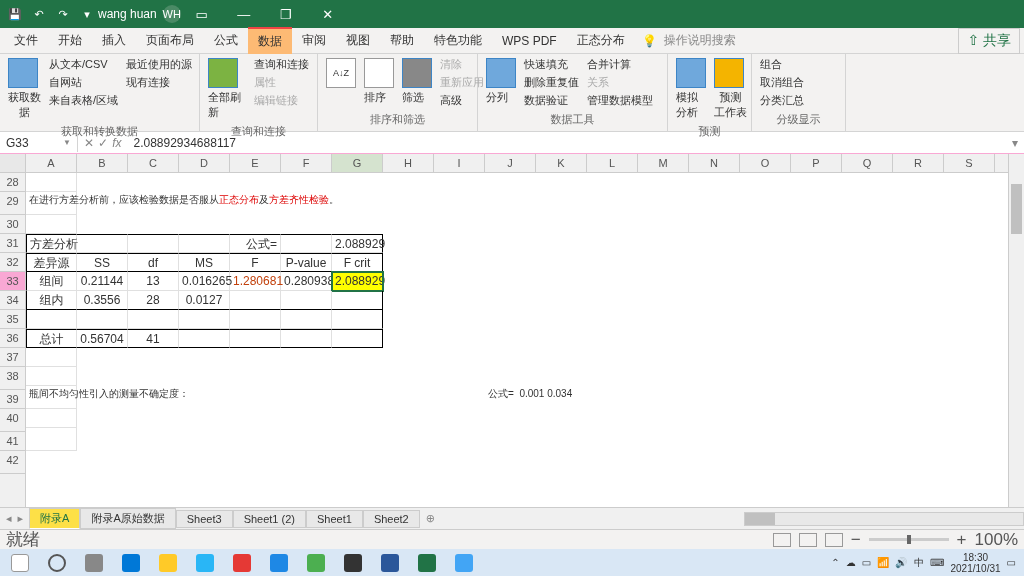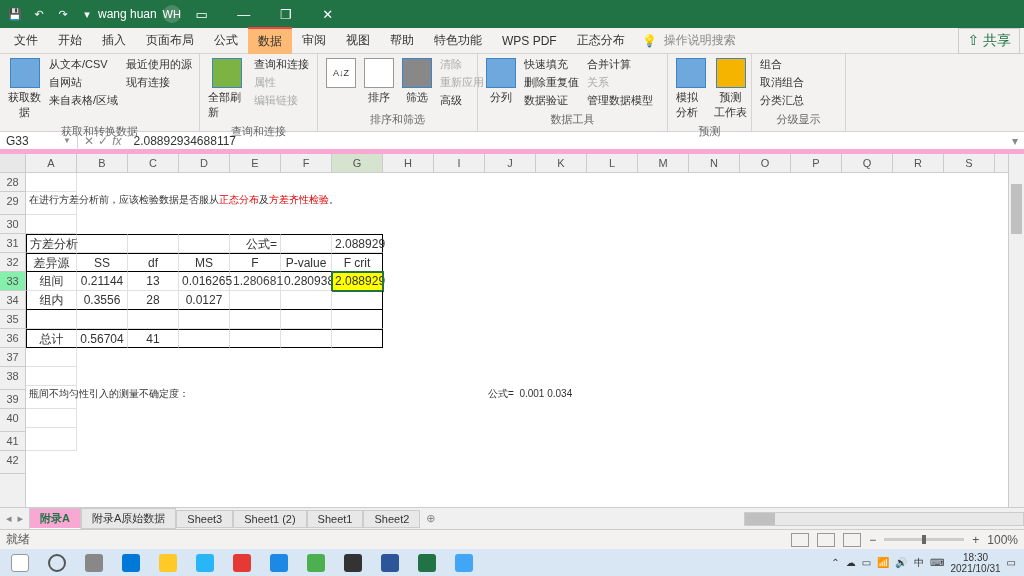--- a/index.html
+++ b/index.html
@@ -12,26 +12,26 @@
 .titlebar .user .av{width:18px;height:18px;border-radius:50%;background:#4a8a65;display:flex;align-items:center;justify-content:center;font-size:11px}
 .titlebar .winbtn{width:42px;height:28px;display:flex;align-items:center;justify-content:center;font-size:13px}
 .menubar{height:26px;background:#f3f2f1;display:flex;align-items:center;padding:0 4px;border-bottom:1px solid #d4d4d4}
 .menubar .tab{padding:4px 10px;font-size:12px;cursor:pointer}
 .menubar .tab.active{background:#fdba74;border-top:2px solid #ef4444}
 .menubar .share{margin-left:auto;padding:3px 8px;border:1px solid #ccc;font-size:14px;color:#217346}
 .ribbon{height:78px;background:#f3f2f1;display:flex;border-bottom:1px solid #d4d4d4;font-size:11px}
 .rgroup{border-right:1px solid #d4d4d4;padding:2px 6px;display:flex;flex-direction:column}
 .rgroup .body{flex:1;display:flex;gap:4px;align-items:flex-start}
 .rgroup .label{text-align:center;font-size:11px;color:#666;padding:2px 0}
-.rbtn{display:flex;flex-direction:column;align-items:center;gap:2px;padding:2px;cursor:pointer}
+.rbtn{display:flex;flex-direction:column;gap:2px;padding:2px;cursor:pointer}
 .rbtn .ic{width:20px;height:20px;background:#6fa8dc;border:1px solid #3d85c6}
 .rbtn.big .ic{width:30px;height:30px}
 .rlist{display:flex;flex-direction:column;gap:1px;font-size:11px}
 .rlist span{white-space:nowrap;cursor:pointer;padding:1px 2px}
-.formulabar{height:22px;display:flex;align-items:center;border-bottom:5px solid #f9a8d4;font-size:12px}
+.formulabar{height:22px;display:flex;align-items:center;border-bottom:1px solid #f9a8d4;font-size:12px}
 .namebox{width:78px;border-right:1px solid #d4d4d4;padding:2px 6px;display:flex;align-items:center}
 .namebox .dd{margin-left:auto;font-size:8px;color:#888}
 .fxbtns{display:flex;align-items:center;gap:4px;padding:0 6px;color:#888}
 .fxbtns span{cursor:pointer}
 .fxinput{flex:1;padding:2px 6px}
 .grid-area{display:flex;height:353px}
 .rowhdrs{width:26px;background:#f0f0f0;border-right:1px solid #ccc}
 .rowhdr{height:19px;border-bottom:1px solid #ccc;text-align:center;font-size:11px;line-height:19px;color:#555}
 .rowhdr.hi{height:23px}
 .colhdrs{height:19px;display:flex;background:#f0f0f0;border-bottom:1px solid #ccc}
@@ -43,34 +43,34 @@
 .row.hi{height:23px}
 .cell{width:51px;border-right:1px solid #e0e0e0;border-bottom:1px solid #e0e0e0;padding:1px 3px;font-size:12px;line-height:17px;white-space:nowrap;overflow:visible}
 .cell.c{text-align:center}
 .cell.r{text-align:right}
 .cell.bt{border-top:1px solid #000}
 .cell.bb{border-bottom:1px solid #000}
 .cell.bl{border-left:1px solid #000}
 .cell.br{border-right:1px solid #000}
 .cell.hl{background:#ffff00}
 .cell.sel{outline:2px solid #217346;outline-offset:-1px}
-.cell.red{color:#404040}
+.cell.red{color:#c2410c}
 .ovl{position:absolute;left:3px;top:1px;font-size:10px;white-space:nowrap;z-index:2}
 .ovl .red{color:#d00}
 .vscroll{width:16px;background:#f0f0f0;border-left:1px solid #ccc;position:relative}
 .vscroll .thumb{position:absolute;top:30px;left:2px;right:2px;height:50px;background:#c0c0c0}
 .sheettabs{height:22px;display:flex;align-items:center;border-top:1px solid #ccc;background:#f0f0f0;font-size:11px}
 .sheettabs .nav{display:flex;gap:2px;padding:0 4px;color:#888}
 .sheettabs .nav span{cursor:pointer;padding:0 2px}
 .sheettabs .tab{padding:2px 10px;border:1px solid #ccc;background:#e8e8e8;cursor:pointer}
-.sheettabs .tab.active{background:#f9a8d4;border-bottom-color:#fff;color:#217346;font-weight:bold}
+.sheettabs .tab.active{background:#fde047;border-bottom-color:#fff;color:#217346;font-weight:normal}
 .sheettabs .add{padding:2px 6px;cursor:pointer;color:#888}
 .sheettabs .hscroll{margin-left:auto;width:280px;height:14px;background:#e8e8e8;position:relative;border:1px solid #ccc}
 .sheettabs .hscroll .th{position:absolute;left:0;top:0;bottom:0;width:30px;background:#c0c0c0}
-.statusbar{height:20px;background:#f3f2f1;display:flex;align-items:center;padding:0 6px;font-size:12px;border-top:1px solid #ccc;color:#555}
+.statusbar{height:20px;background:#f3f2f1;display:flex;align-items:center;padding:0 6px;font-size:17px;border-top:1px solid #ccc;color:#555}
 .statusbar .right{margin-left:auto;display:flex;align-items:center;gap:8px}
 .statusbar .viewbtn{width:18px;height:14px;border:1px solid #999;cursor:pointer}
 .statusbar .slider{width:80px;height:3px;background:#ccc;position:relative}
 .statusbar .slider .h{position:absolute;left:38px;top:-3px;width:4px;height:9px;background:#666}
 .taskbar{height:27px;background:#d9e7f5;display:flex;align-items:center;padding:0 2px;gap:1px}
 .taskbar .tb{width:36px;height:25px;display:flex;align-items:center;justify-content:center;cursor:pointer}
 .taskbar .tb .i{width:18px;height:18px;border-radius:3px}
 .taskbar .tray{margin-left:auto;display:flex;align-items:center;gap:6px;font-size:10px;color:#333;padding-right:6px}
 .taskbar .clock{text-align:center;line-height:11px}
 </style>
@@ -227,21 +227,21 @@
 </div>
 
 <div class="grid-area">
   <div class="rowhdrs">
     <div class="rowhdr" style="background:#e8e8e8"></div>
     <div class="rowhdr">28</div>
     <div class="rowhdr hi">29</div>
     <div class="rowhdr">30</div>
     <div class="rowhdr">31</div>
     <div class="rowhdr">32</div>
-    <div class="rowhdr" style="background:#86efac">33</div>
+    <div class="rowhdr" style="background:#f9a8d4">33</div>
     <div class="rowhdr">34</div>
     <div class="rowhdr">35</div>
     <div class="rowhdr">36</div>
     <div class="rowhdr">37</div>
     <div class="rowhdr hi">38</div>
     <div class="rowhdr">39</div>
     <div class="rowhdr hi">40</div>
     <div class="rowhdr">41</div>
     <div class="rowhdr hi">42</div>
   </div>

